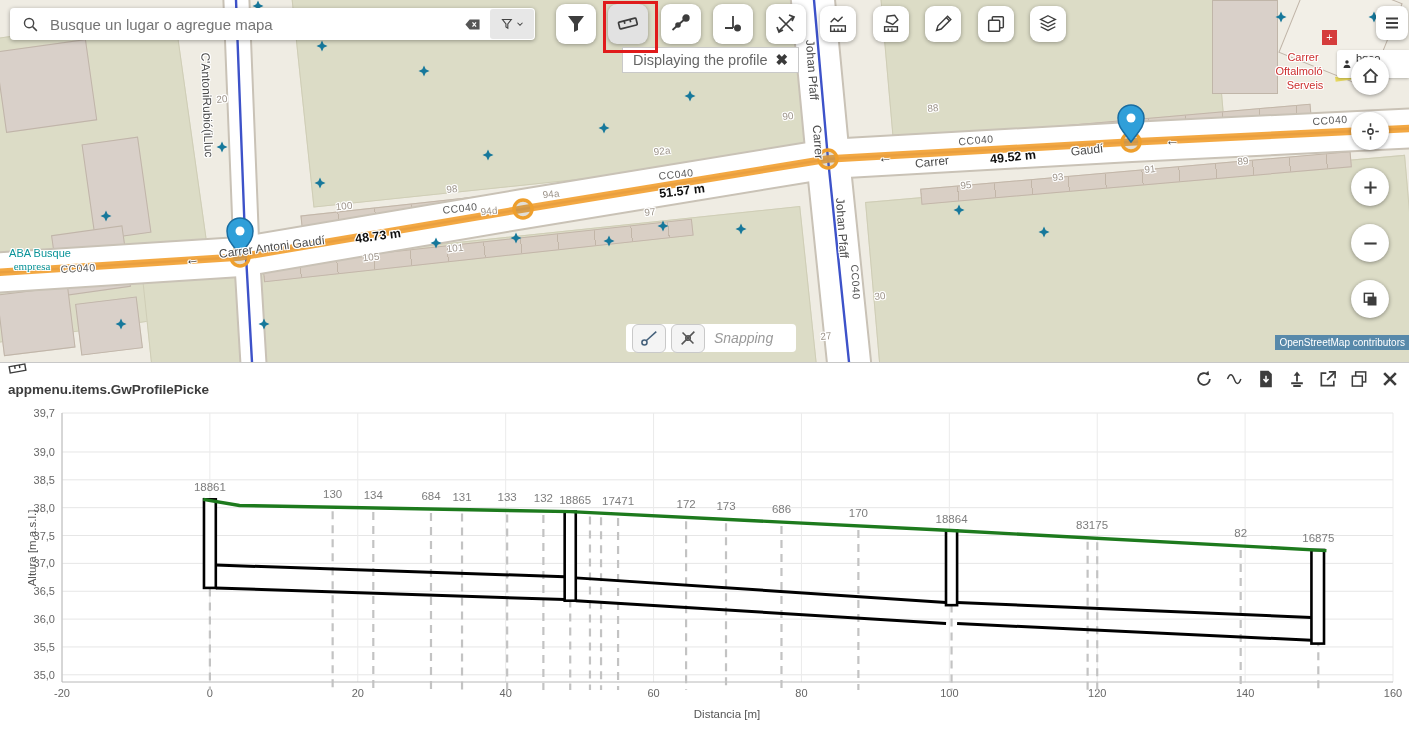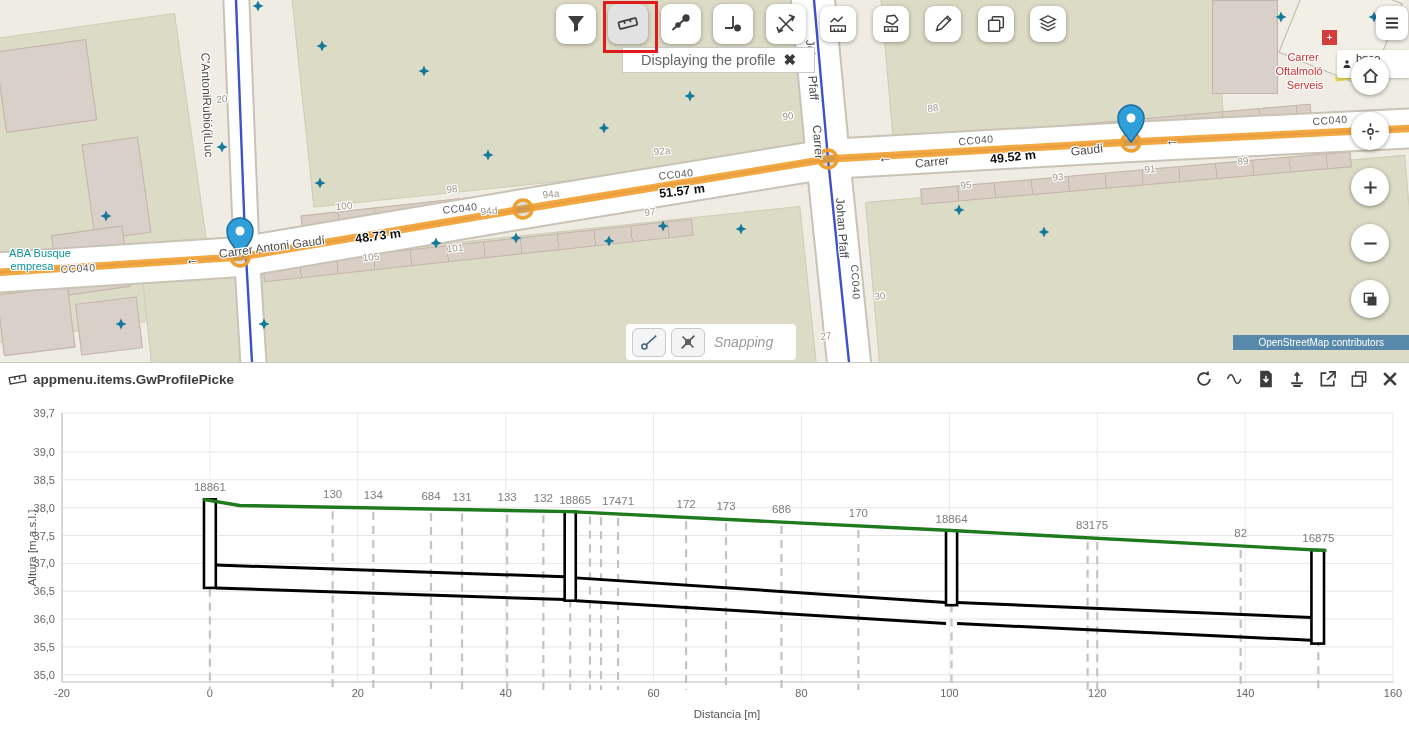--- a/index.html
+++ b/index.html
@@ -24,38 +24,38 @@
     box-shadow:0 1px 4px rgba(0,0,0,.35);display:flex;align-items:center;z-index:30;}
   #search-bar input{flex:1;border:none;outline:none;font-size:15px;color:#444;background:transparent;
     font-family:"Liberation Sans",sans-serif;}
   #filter-dd{width:44px;height:30px;margin:1px;background:#e7e7e7;border-radius:3px;display:flex;
     align-items:center;justify-content:center;cursor:pointer;}
   .tbtn{position:absolute;background:#fff;border-radius:9px;box-shadow:0 1px 4px rgba(0,0,0,.35);
     display:flex;align-items:center;justify-content:center;z-index:30;cursor:pointer;border:none;}
   .tbtn.active{background:#e2e2e2;}
   #red-box{position:absolute;left:603px;top:1px;width:49px;height:46px;border:3px solid #e01b1b;z-index:40;pointer-events:none;}
   #tooltip{position:absolute;left:622px;top:47px;background:#fff;border:1px solid #c9c9c9;z-index:35;
-    display:flex;align-items:center;gap:8px;padding:3px 18px;font-size:14.5px;color:#666;}
+    display:flex;align-items:center;gap:8px;padding:3px 10px;font-size:14.5px;color:#666;}
   #tooltip b{color:#3a3a3a;font-size:15px;cursor:pointer;}
   #hamburger{position:absolute;left:1376px;top:6px;width:32px;height:34px;border-radius:8px;}
   #user-badge{position:absolute;left:1337px;top:50px;background:#fff;border-radius:3px 0 0 3px;z-index:25;
     display:flex;align-items:center;gap:3px;padding:2px 4px;font-size:11px;color:#333;box-shadow:0 1px 3px rgba(0,0,0,.25);cursor:pointer;}
   .cbtn{position:absolute;left:1351px;width:38px;height:38px;border-radius:50%;background:#fff;border:none;
     box-shadow:0 1px 4px rgba(0,0,0,.4);display:flex;align-items:center;justify-content:center;z-index:26;cursor:pointer;}
-  #snapping{position:absolute;left:626px;top:324px;width:158px;height:36px;background:#fff;border-radius:4px;
+  #snapping{position:absolute;left:626px;top:324px;width:158px;height:28px;background:#fff;border-radius:4px;
     display:flex;align-items:center;gap:5px;padding:0 6px;z-index:20;}
   .snapbtn{width:32px;height:27px;border:1px solid #c9c9c9;border-radius:6px;background:#f4f4f4;
     display:flex;align-items:center;justify-content:center;cursor:pointer;}
   #snap-label{font-size:14px;color:#9a9a9a;font-style:italic;margin-left:4px;}
   #osm-attr{position:absolute;right:0;top:335px;background:rgba(44,110,160,.75);color:#fff;font-size:10px;
-    padding:2px 25px;z-index:20;cursor:pointer;}
+    padding:2px 4px;z-index:20;cursor:pointer;}
   
   #panel{position:absolute;left:0;top:362px;width:1409px;height:371px;background:#fff;border-top:1px solid #c8c8c8;}
   #panel-header{height:32px;display:flex;align-items:center;justify-content:space-between;padding:0 8px;}
-  #panel-title{display:flex;align-items:center;gap:6px;font-size:13.5px;font-weight:bold;color:#3c3c3c;}
+  #panel-title{display:flex;align-items:flex-start;gap:6px;font-size:13.5px;font-weight:bold;color:#3c3c3c;flex-direction:column;}
   #panel-icons{display:flex;align-items:center;gap:9px;}
   #panel-icons .pic{width:22px;height:22px;display:flex;align-items:center;justify-content:center;cursor:pointer;border:none;background:none;padding:0;}
   #chart-wrap{position:absolute;left:0;top:33px;width:1137px;height:338px;}
   .tick{font-size:11px;fill:#666;font-family:"Liberation Sans",sans-serif;}
   .nlab{font-size:11.5px;fill:#7d7d7d;font-family:"Liberation Sans",sans-serif;}
   .atitle{font-size:11.5px;fill:#555;font-family:"Liberation Sans",sans-serif;}
 </style>
 </head>
 <body>
 
@@ -136,21 +136,21 @@
       <div class="map-label ref" style="left:460px;top:208px;transform:translate(-50%,-50%) rotate(-6deg);">CC040</div>
       <div class="map-label ref" style="left:676px;top:174px;transform:translate(-50%,-50%) rotate(-6deg);">CC040</div>
       <div class="map-label ref" style="left:976px;top:140px;transform:translate(-50%,-50%) rotate(-5deg);">CC040</div>
       <div class="map-label ref" style="left:1330px;top:120px;transform:translate(-50%,-50%) rotate(-4deg);">CC040</div>
       <div class="map-label ref" style="left:856px;top:282px;transform:translate(-50%,-50%) rotate(87deg);">CC040</div>
       <div class="map-label street" style="left:812px;top:70px;transform:translate(-50%,-50%) rotate(86deg);">Johan Pfaff</div>
       <div class="map-label street" style="left:818px;top:142px;transform:translate(-50%,-50%) rotate(86deg);">Carrer</div>
       <div class="map-label street" style="left:842px;top:228px;transform:translate(-50%,-50%) rotate(86deg);">Johan Pfaff</div>
       <div class="map-label street" style="left:207px;top:105px;transform:translate(-50%,-50%) rotate(88deg);">C'AntoniRubió(iLluc</div>
       <div class="map-label poi" style="left:40px;top:253px;transform:translate(-50%,-50%) rotate(0deg);">ABA Busque</div>
-      <div class="map-label poi" style="left:32px;top:266px;transform:translate(-50%,-50%) rotate(0deg);">empresa</div>
+      <div class="map-label poi" style="left:32px;top:266px;transform:translate(-50%,-50%) rotate(0deg);font-family:Liberation Serif, serif;">empresa</div>
       <div class="map-label poi-red" style="left:1303px;top:57px;transform:translate(-50%,-50%) rotate(0deg);">Carrer</div>
       <div class="map-label poi-red" style="left:1299px;top:71px;transform:translate(-50%,-50%) rotate(0deg);">Oftalmoló</div>
       <div class="map-label poi-red" style="left:1305px;top:85px;transform:translate(-50%,-50%) rotate(0deg);">Serveis</div>
       <div class="map-label arrow" style="left:192px;top:259px;transform:translate(-50%,-50%) rotate(-7deg);">←</div>
       <div class="map-label arrow" style="left:885px;top:157px;transform:translate(-50%,-50%) rotate(-6deg);">←</div>
       <div class="map-label arrow" style="left:1172px;top:140px;transform:translate(-50%,-50%) rotate(-5deg);">←</div>
       <div class="map-label hnum" style="left:222px;top:99px;transform:translate(-50%,-50%) rotate(-6deg);">20</div>
       <div class="map-label hnum" style="left:344px;top:206px;transform:translate(-50%,-50%) rotate(-6deg);">100</div>
       <div class="map-label hnum" style="left:452px;top:189px;transform:translate(-50%,-50%) rotate(-6deg);">98</div>
       <div class="map-label hnum" style="left:489px;top:211px;transform:translate(-50%,-50%) rotate(-6deg);">94d</div>
@@ -162,20 +162,43 @@
       <div class="map-label hnum" style="left:371px;top:257px;transform:translate(-50%,-50%) rotate(-6deg);">105</div>
       <div class="map-label hnum" style="left:455px;top:248px;transform:translate(-50%,-50%) rotate(-6deg);">101</div>
       <div class="map-label hnum" style="left:966px;top:185px;transform:translate(-50%,-50%) rotate(-6deg);">95</div>
       <div class="map-label hnum" style="left:1058px;top:177px;transform:translate(-50%,-50%) rotate(-6deg);">93</div>
       <div class="map-label hnum" style="left:1150px;top:169px;transform:translate(-50%,-50%) rotate(-6deg);">91</div>
       <div class="map-label hnum" style="left:1243px;top:161px;transform:translate(-50%,-50%) rotate(-6deg);">89</div>
       <div class="map-label hnum" style="left:880px;top:296px;transform:translate(-50%,-50%) rotate(-6deg);">30</div>
       <div class="map-label hnum" style="left:826px;top:336px;transform:translate(-50%,-50%) rotate(-6deg);">27</div>
     </div>
 
+  <div id="search-bar">
+    <span style="margin:0 9px 0 12px;display:flex;">
+      <svg width="17" height="17" viewBox="0 0 24 24">
+          <circle cx="10" cy="10" r="6.5" fill="none" stroke="#444" stroke-width="2"></circle>
+          <path d="M15 15l6 6" stroke="#444" stroke-width="2"></path>
+        </svg>
+    </span>
+    <input placeholder="Busque un lugar o agregue mapa" style="">
+    <span style="margin:0 8px;display:flex;cursor:pointer;">
+      <svg width="17" height="15" viewBox="0 0 24 20">
+          <path d="M8 3h14v14H8l-6-7z" fill="#555"></path>
+          <path d="M12 7l5 6M17 7l-5 6" stroke="#fff" stroke-width="1.7"></path>
+        </svg>
+    </span>
+    <div id="filter-dd">
+      <svg width="15" height="15" viewBox="0 0 24 24">
+          <path d="M4 4h14l-5.5 7v7l-3-2v-5z" fill="none" stroke="#444" stroke-width="1.8"></path>
+        </svg>
+      <svg width="10" height="10" viewBox="0 0 24 24">
+          <path d="M6 9l6 6 6-6" fill="none" stroke="#444" stroke-width="2.5"></path>
+        </svg>
+    </div>
+  </div>
 
   <div id="toolbar-row">
       <button class="tbtn" style="left:556px;top:4px;width:40px;height:40px;">
         <svg width="24" height="24" viewBox="0 0 24 24">
           <path d="M4 4h16l-6 8v6l-4 2v-8z" fill="#3d3d3d"></path>
         </svg>
       </button>
       <button class="tbtn active" style="left:608px;top:4px;width:40px;height:40px;">
         <svg width="24" height="24" viewBox="0 0 24 24">
           <g transform="rotate(-14 12 12)" fill="none" stroke="#3d3d3d" stroke-width="1.7">

